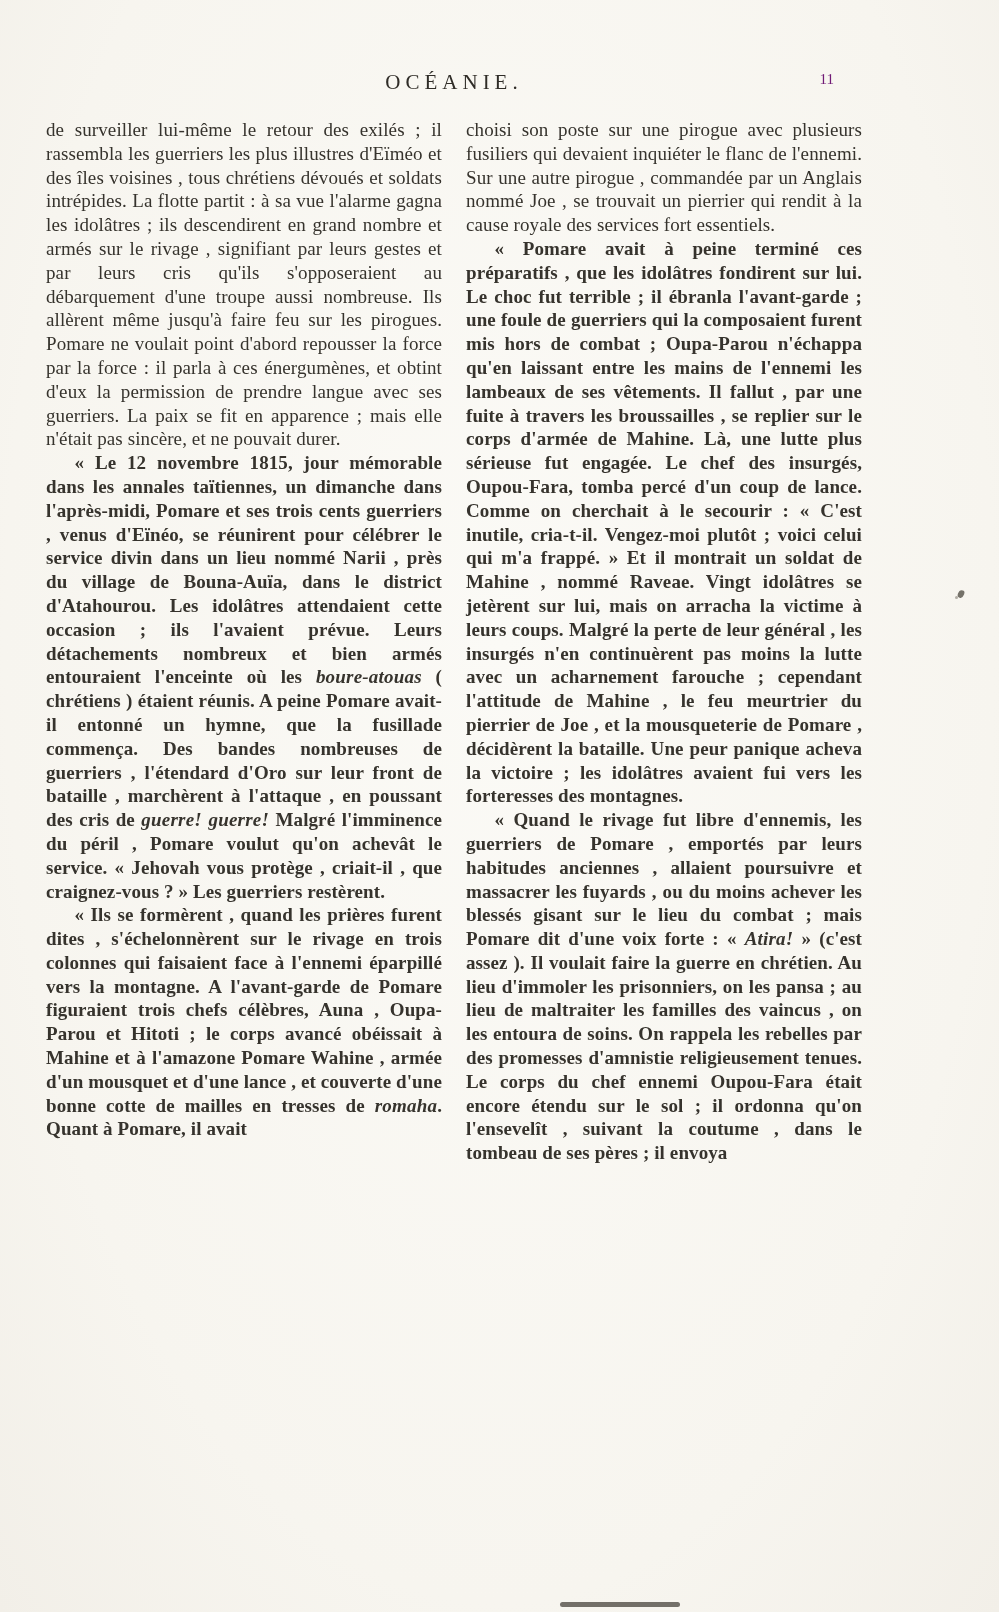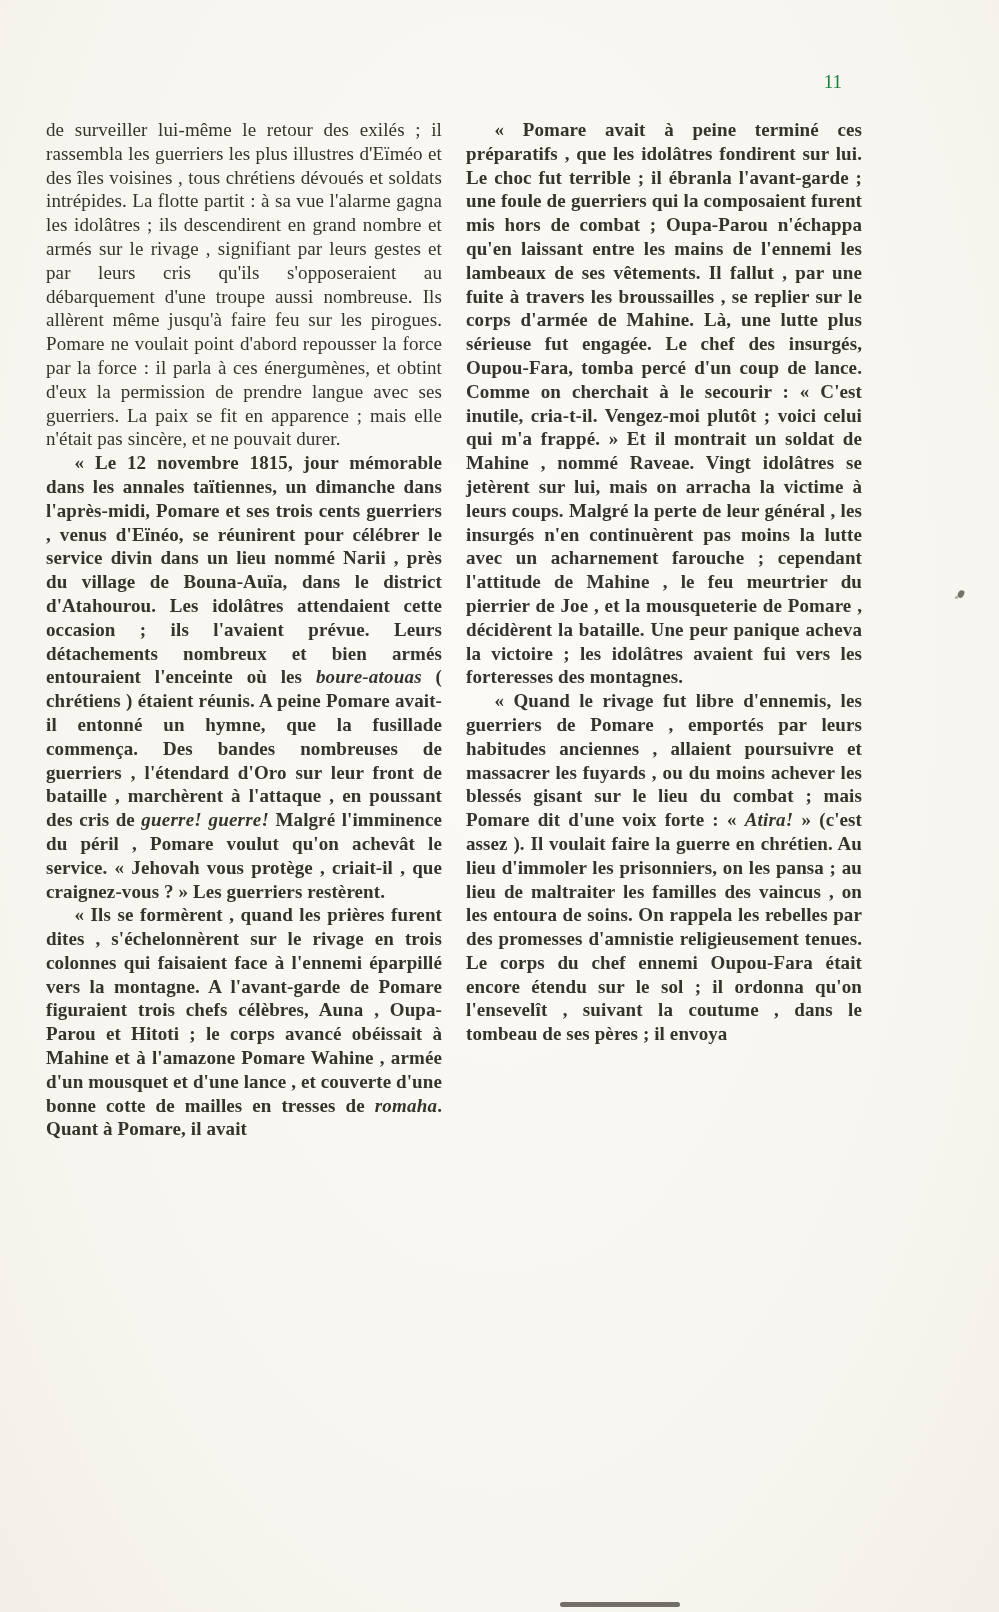--- a/index.html
+++ b/index.html
@@ -31,24 +31,24 @@
     position: absolute;
     left: 0;
     right: 0;
     text-align: center;
     font-size: 21px;
     letter-spacing: 5px;
     color: #2f2c27;
   }
   .running-head .folio {
     position: absolute;
-    right: 20px;
+    right: 28px;
     top: 1px;
-    font-size: 19px;
-    color: #15803d;
+    font-size: 15px;
+    color: #701a75;
   }
   .columns {
     display: flex;
     gap: 24px;
   }
   .col {
     width: 396px;
     text-align: justify;
     font-size: 19px;
     line-height: 23.8px;
@@ -101,32 +101,34 @@
     border-radius: 50%;
     opacity: 0.5;
   }
 </style>
 </head>
 <body>
 
 <div class="page-body">
 
   <div class="running-head">
+    <div class="title">OCÉANIE.</div>
     <div class="folio">11</div>
   </div>
 
   <div class="columns">
 
     <div class="col">
       <p>de surveiller lui-même le retour des exilés ; il rassembla les guerriers les plus illustres d'Eïméo et des îles voisines , tous chrétiens dévoués et soldats intrépides. La flotte partit : à sa vue l'alarme gagna les idolâtres ; ils descendirent en grand nombre et armés sur le rivage , signifiant par leurs gestes et par leurs cris qu'ils s'opposeraient au débarquement d'une troupe aussi nombreuse. Ils allèrent même jusqu'à faire feu sur les pirogues. Pomare ne voulait point d'abord repousser la force par la force : il parla à ces énergumènes, et obtint d'eux la permission de prendre langue avec ses guerriers. La paix se fit en apparence ; mais elle n'était pas sincère, et ne pouvait durer.</p>
       <p class="indent">« Le 12 novembre 1815, jour mémorable dans les annales taïtiennes, un dimanche dans l'après-midi, Pomare et ses trois cents guerriers , venus d'Eïnéo, se réunirent pour célébrer le service divin dans un lieu nommé Narii , près du village de Bouna-Auïa, dans le district d'Atahourou. Les idolâtres attendaient cette occasion ; ils l'avaient prévue. Leurs détachements nombreux et bien armés entouraient l'enceinte où les <i>boure-atouas</i> ( chrétiens ) étaient réunis. A peine Pomare avait-il entonné un hymne, que la fusillade commença. Des bandes nombreuses de guerriers , l'étendard d'Oro sur leur front de bataille , marchèrent à l'attaque , en poussant des cris de <i>guerre! guerre!</i> Malgré l'imminence du péril , Pomare voulut qu'on achevât le service. « Jehovah vous protège , criait-il , que craignez-vous ? » Les guerriers restèrent.</p>
       <p class="indent">« Ils se formèrent , quand les prières furent dites , s'échelonnèrent sur le rivage en trois colonnes qui faisaient face à l'ennemi éparpillé vers la montagne. A l'avant-garde de Pomare figuraient trois chefs célèbres, Auna , Oupa-Parou et Hitoti ; le corps avancé obéissait à Mahine et à l'amazone Pomare Wahine , armée d'un mousquet et d'une lance , et couverte d'une bonne cotte de mailles en tresses de <i>romaha</i>. Quant à Pomare, il avait</p>
     </div>
 
     <div class="col">
+      <p>choisi son poste sur une pirogue avec plusieurs fusiliers qui devaient inquiéter le flanc de l'ennemi. Sur une autre pirogue , commandée par un Anglais nommé Joe , se trouvait un pierrier qui rendit à la cause royale des services fort essentiels.</p>
       <p class="indent">« Pomare avait à peine terminé ces préparatifs , que les idolâtres fondirent sur lui. Le choc fut terrible ; il ébranla l'avant-garde ; une foule de guerriers qui la composaient furent mis hors de combat ; Oupa-Parou n'échappa qu'en laissant entre les mains de l'ennemi les lambeaux de ses vêtements. Il fallut , par une fuite à travers les broussailles , se replier sur le corps d'armée de Mahine. Là, une lutte plus sérieuse fut engagée. Le chef des insurgés, Oupou-Fara, tomba percé d'un coup de lance. Comme on cherchait à le secourir : « C'est inutile, cria-t-il. Vengez-moi plutôt ; voici celui qui m'a frappé. » Et il montrait un soldat de Mahine , nommé Raveae. Vingt idolâtres se jetèrent sur lui, mais on arracha la victime à leurs coups. Malgré la perte de leur général , les insurgés n'en continuèrent pas moins la lutte avec un acharnement farouche ; cependant l'attitude de Mahine , le feu meurtrier du pierrier de Joe , et la mousqueterie de Pomare , décidèrent la bataille. Une peur panique acheva la victoire ; les idolâtres avaient fui vers les forteresses des montagnes.</p>
       <p class="indent">« Quand le rivage fut libre d'ennemis, les guerriers de Pomare , emportés par leurs habitudes anciennes , allaient poursuivre et massacrer les fuyards , ou du moins achever les blessés gisant sur le lieu du combat ; mais Pomare dit d'une voix forte : « <i>Atira!</i> » (c'est assez ). Il voulait faire la guerre en chrétien. Au lieu d'immoler les prisonniers, on les pansa ; au lieu de maltraiter les familles des vaincus , on les entoura de soins. On rappela les rebelles par des promesses d'amnistie religieusement tenues. Le corps du chef ennemi Oupou-Fara était encore étendu sur le sol ; il ordonna qu'on l'ensevelît , suivant la coutume , dans le tombeau de ses pères ; il envoya</p>
     </div>
 
   </div>
 </div>
 
 <div class="speck-1"></div>
 <div class="speck-3"></div>
 <div class="speck-2"></div>

